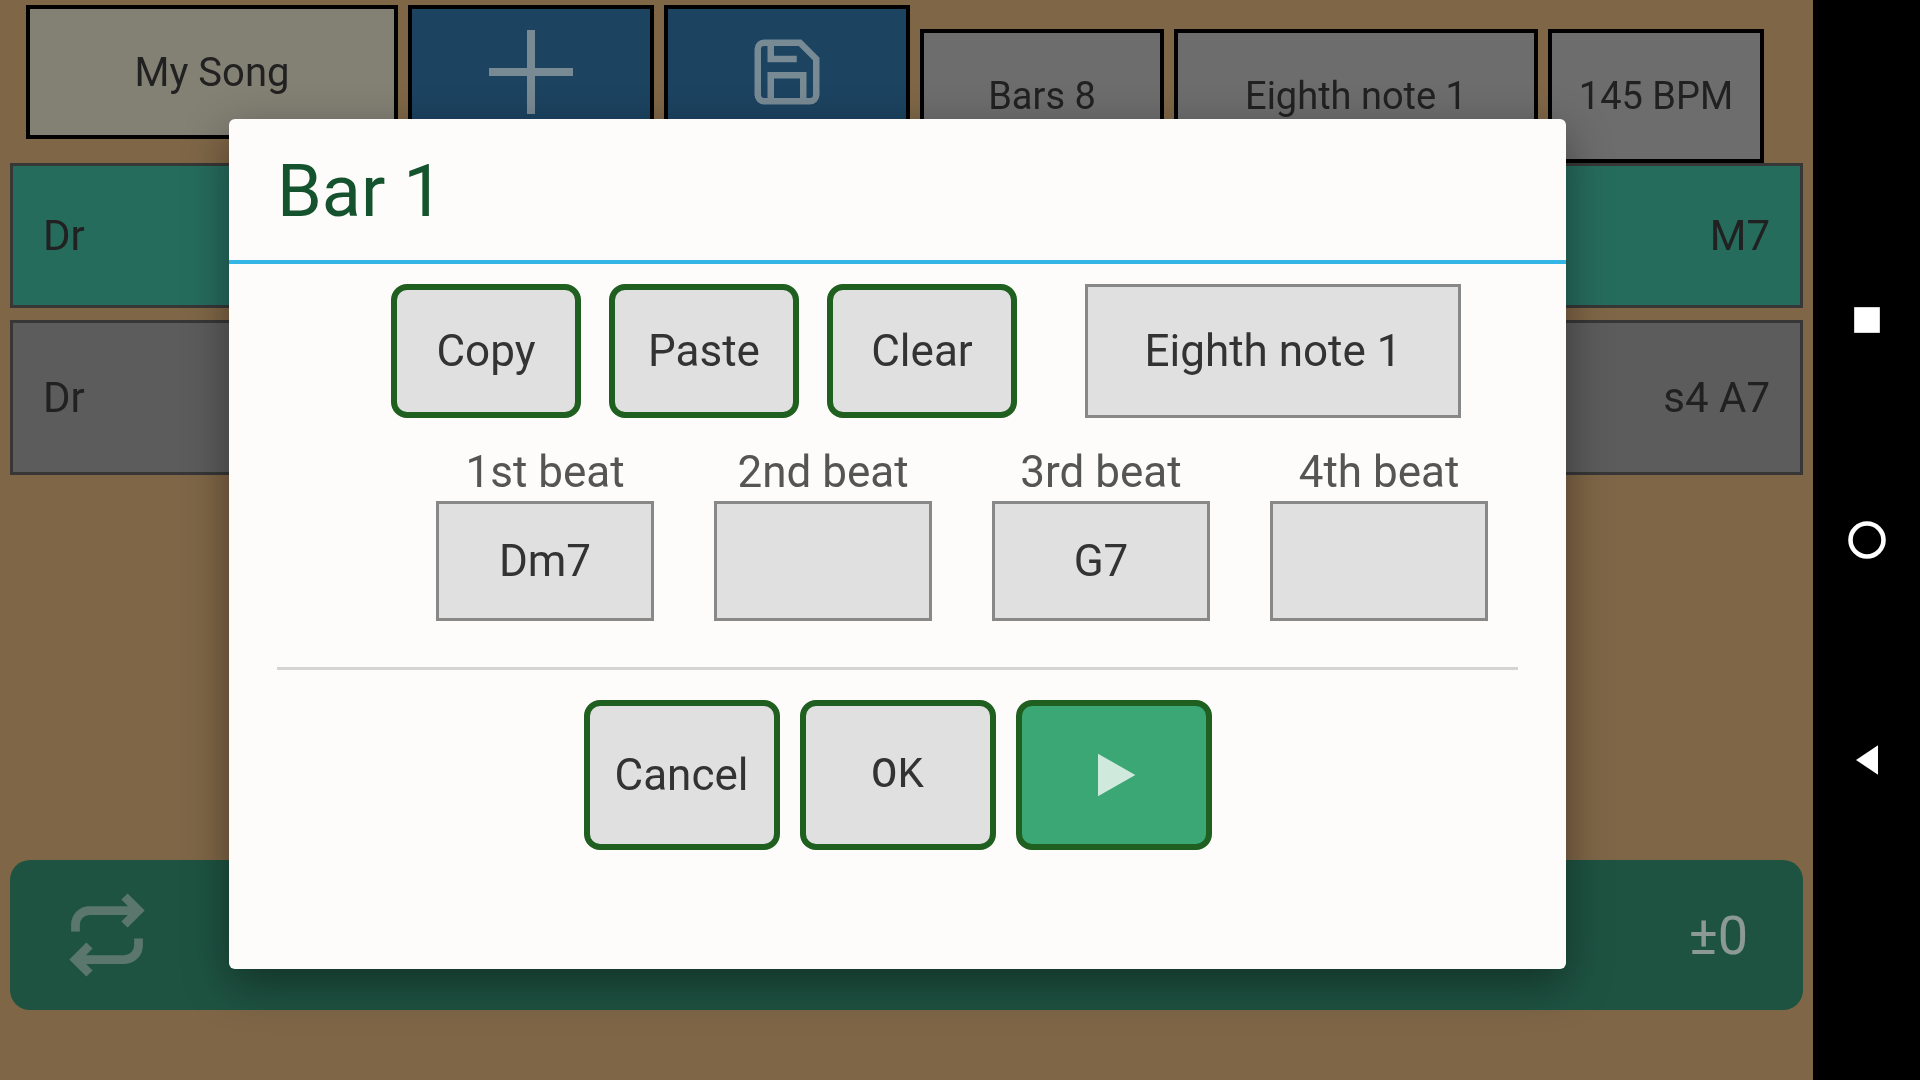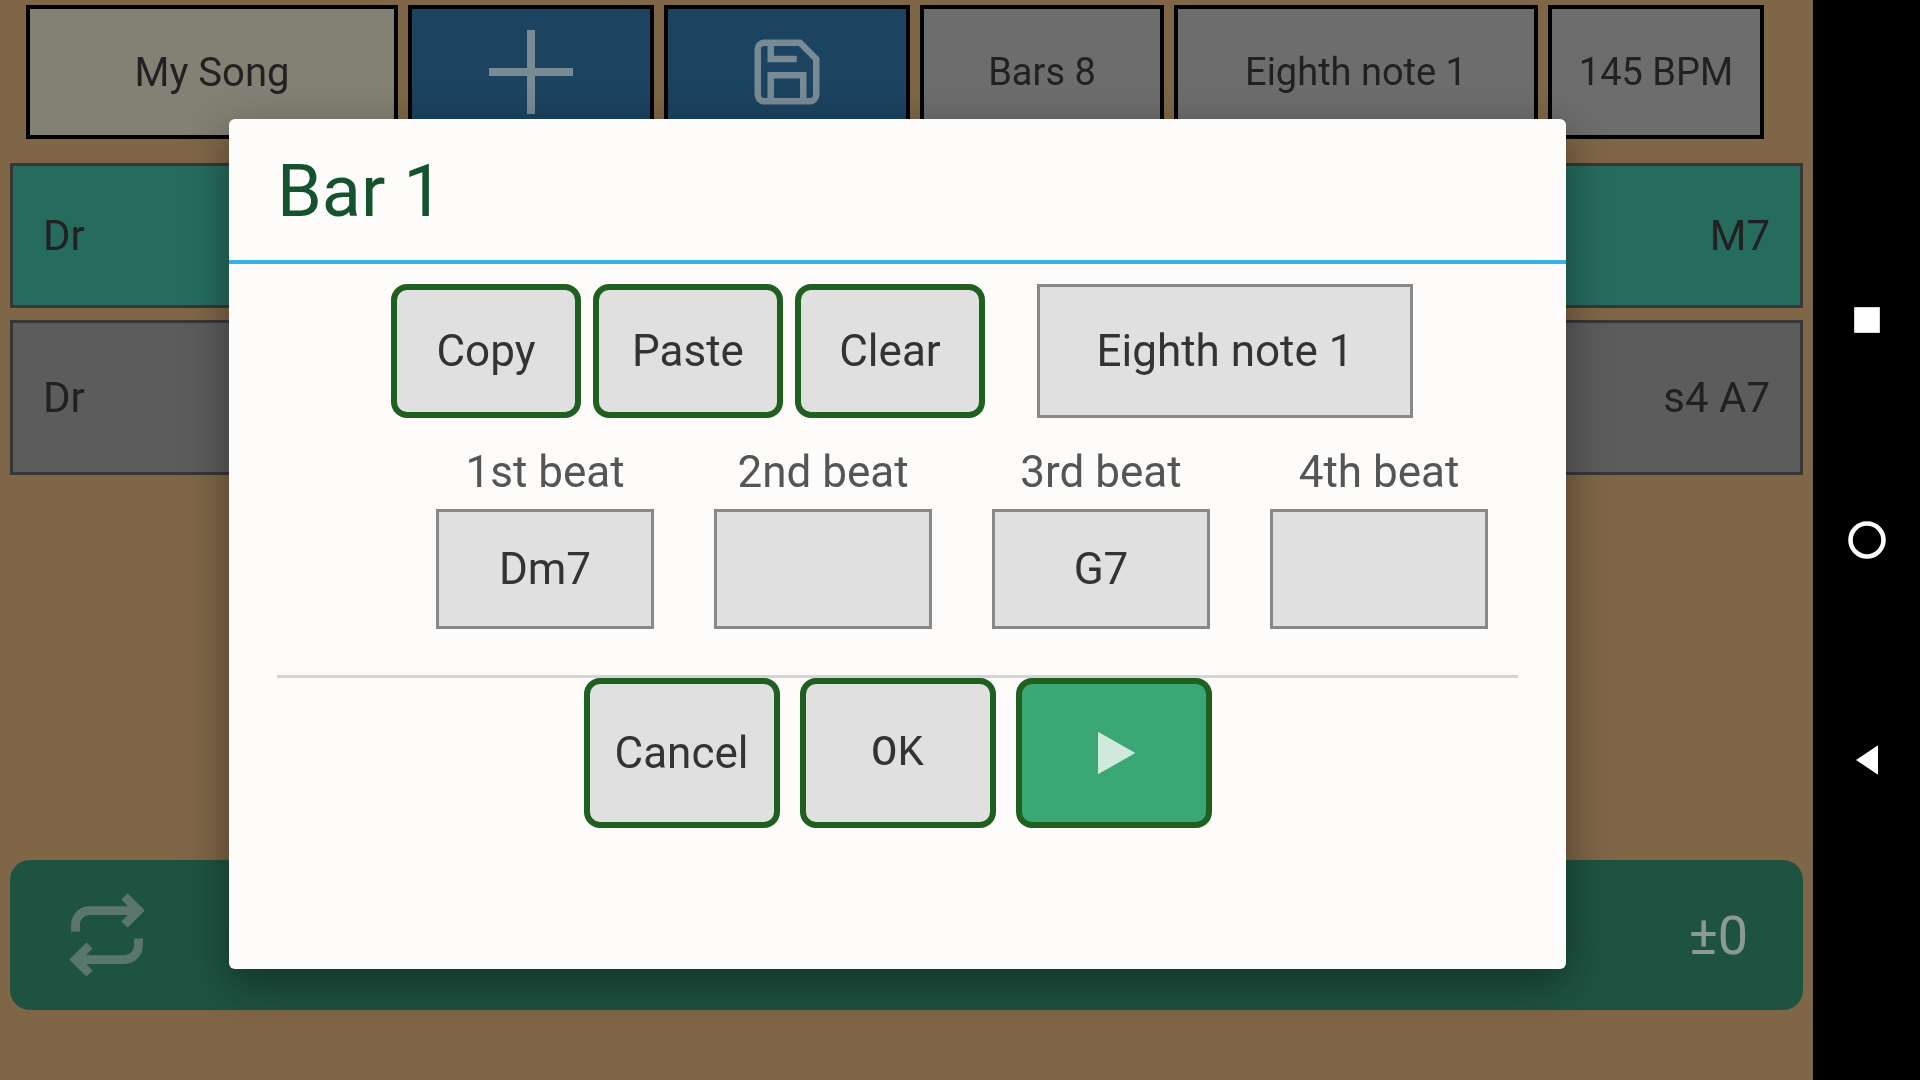--- a/index.html
+++ b/index.html
@@ -41,20 +41,21 @@
     height: 134px;
     background: #a8a8a8;
     border: 4px solid #000;
     display: flex;
     align-items: center;
     justify-content: center;
     font-size: 38px;
     color: #333;
     padding: 0 10px;
     white-space: nowrap;
+    margin-top: 24px;
   }
   .info-bars   { width: 244px; }
   .info-eighth { width: 364px; }
   .info-bpm    { width: 216px; }
 
   
   .bar-row {
     position: absolute;
     left: 10px;
     right: 117px;
@@ -118,21 +119,21 @@
   }
   .dialog-title-underline {
     height: 4px;
     background: #33B5E5;
     margin: 8px 0 0 0;
   }
 
   .action-row {
     display: flex;
     align-items: center;
-    gap: 12px;
+    gap: 28px;
     padding: 20px 72px 0 162px;
     text-align: right;
   }
   .green-btn {
     min-width: 190px;
     height: 134px;
     background: #e0e0e0;
     border: 6px solid #1f5f1f;
     border-radius: 16px;
     display: flex;
@@ -154,35 +155,36 @@
     margin-left: 40px;
     width: 376px;
     height: 134px;
   }
 
   .beats-row {
     display:flex;
     gap: 60px;
     padding: 28px 0 0 207px;
   }
-  .beat-col { display:flex; flex-direction:column; align-items:center; gap:11px; }
+  .beat-col { display:flex; flex-direction:column; align-items:center; gap:3px; }
   .beat-label { font-size: 44px; color:#555; }
   .beat-cell { width: 218px; height: 120px; }
 
   .divider-line {
     height: 3px;
     background: #d4d4d4;
     margin: 46px 48px 0 48px;
   }
 
   .footer-row {
     display:flex;
     gap: 20px;
     justify-content:center;
     align-items:center;
+    padding-top: 30px;
   }
   .play-btn {
     width: 196px;
     height: 150px;
     background: #3aa774;
     border: 6px solid #1f5f1f;
     border-radius: 16px;
     display:flex;
     align-items:center;
     justify-content:center;

